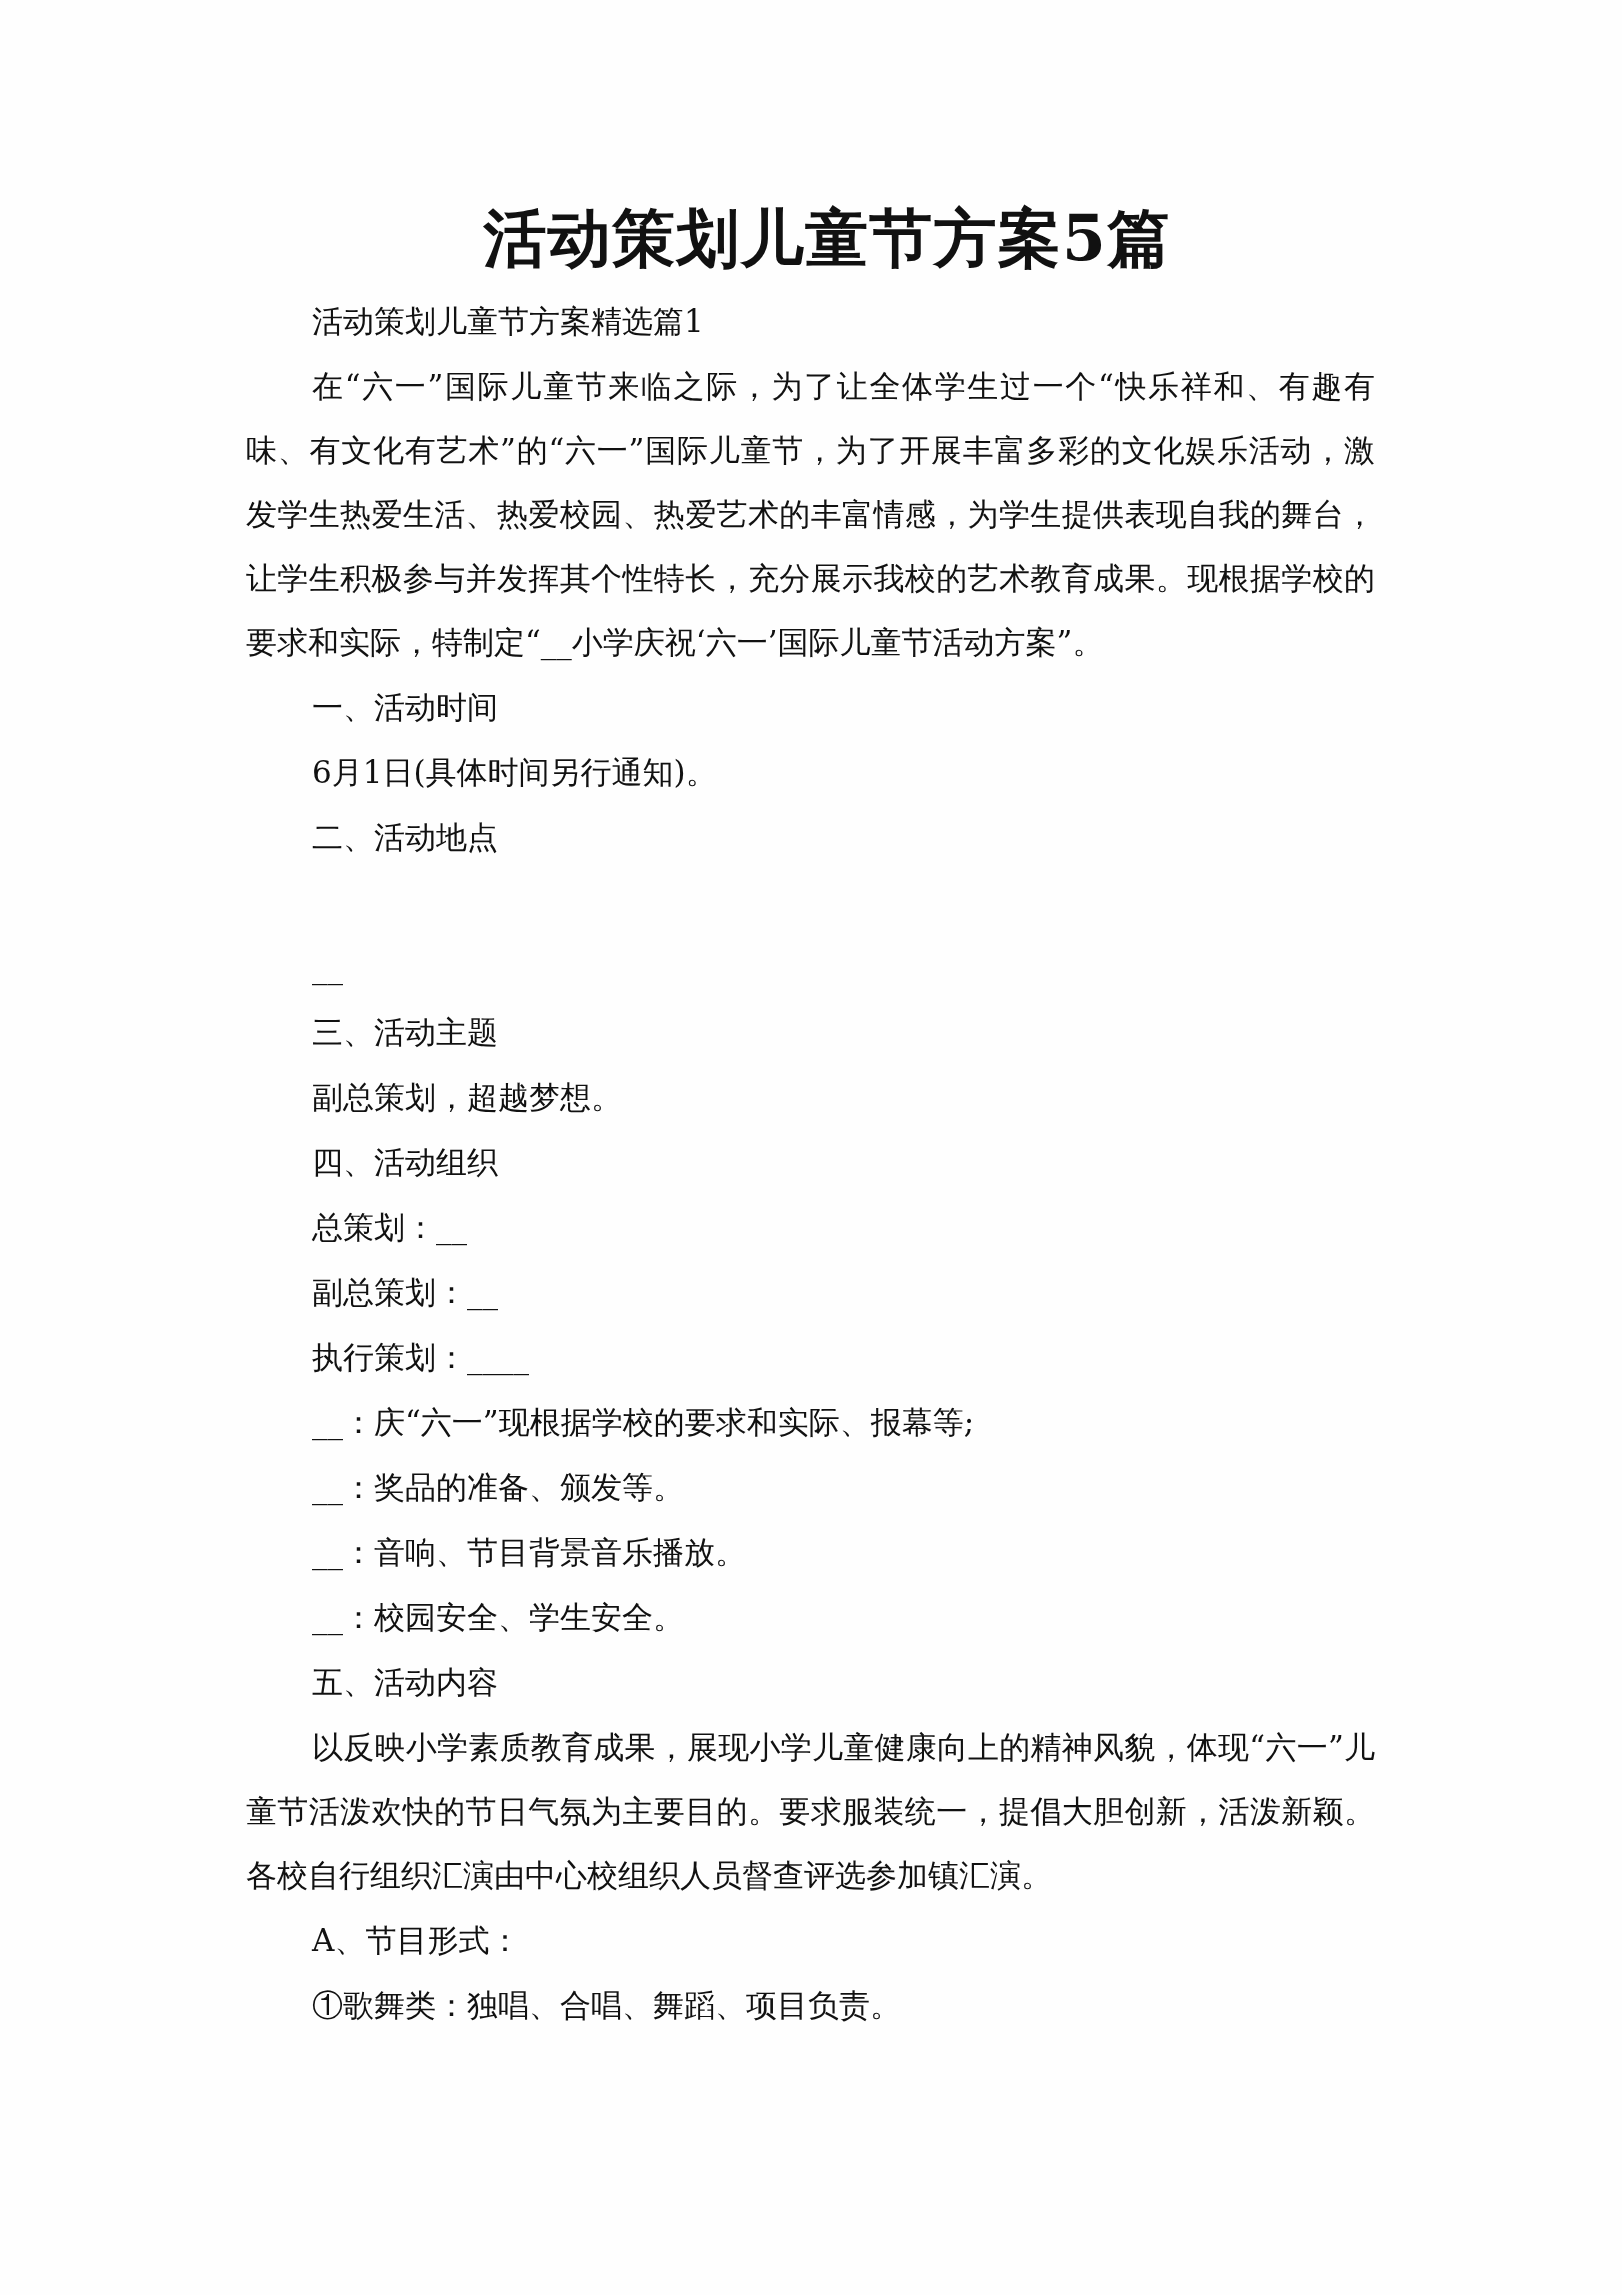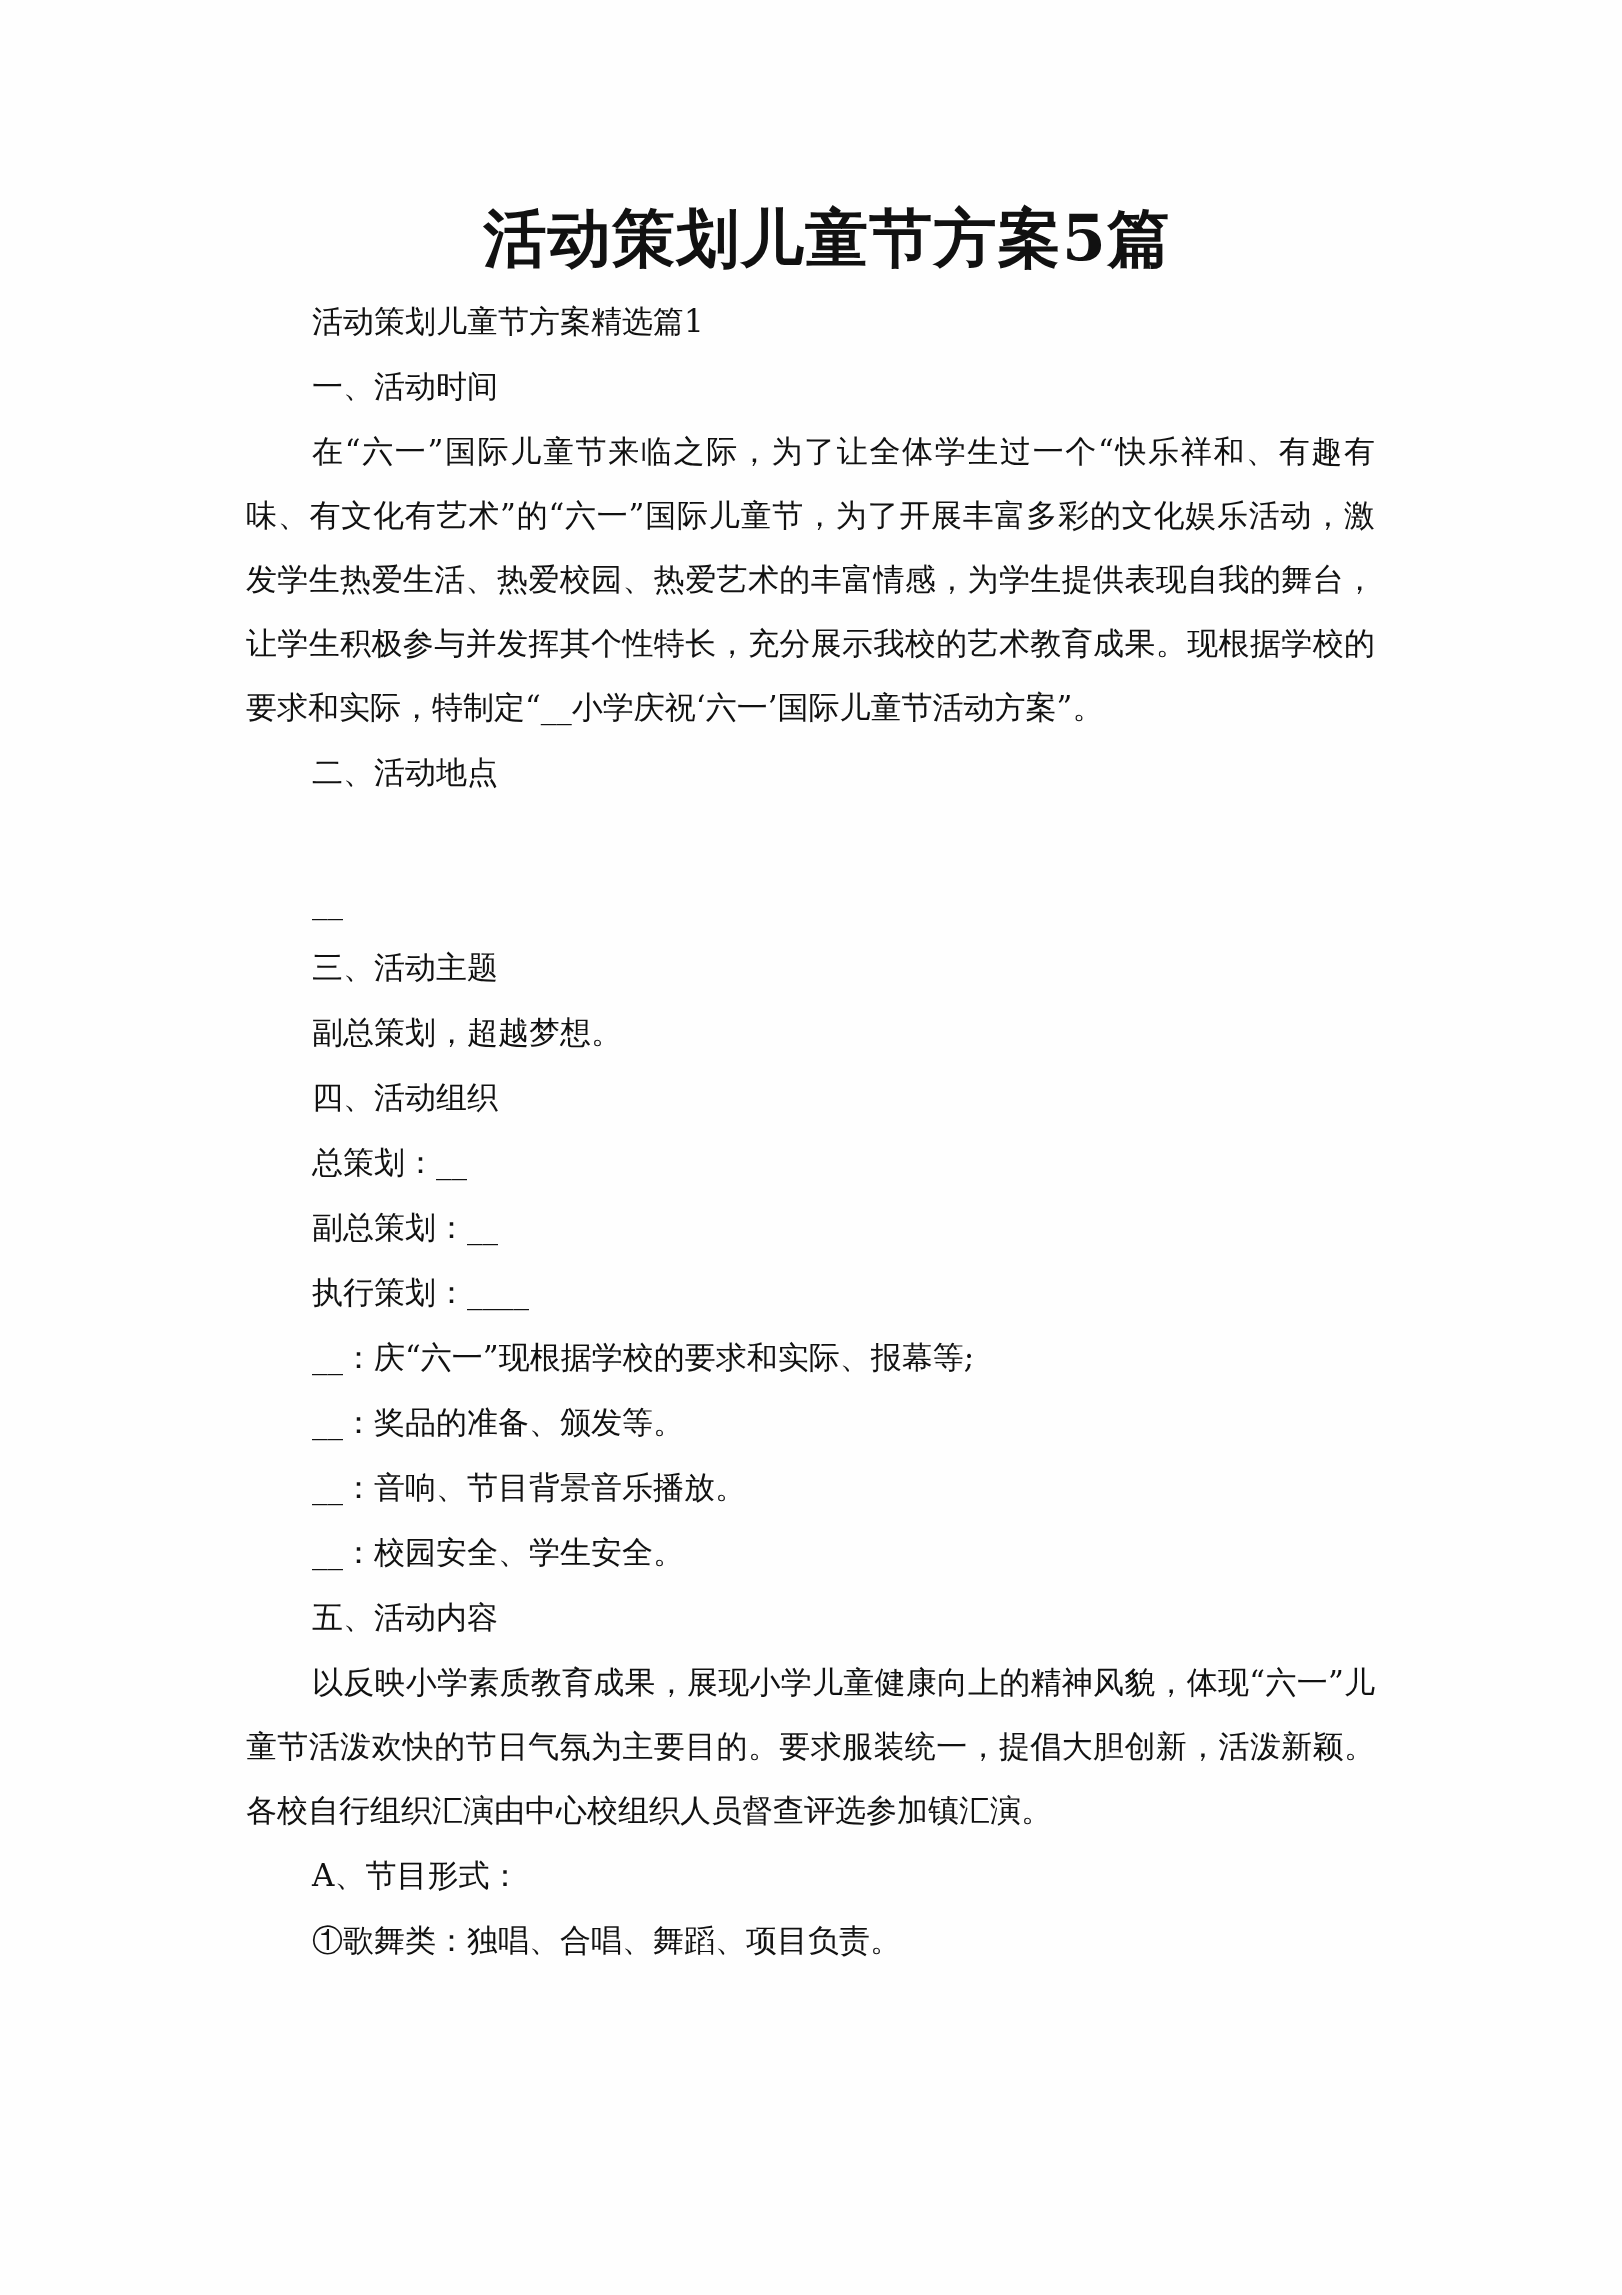--- a/index.html
+++ b/index.html
@@ -19,22 +19,23 @@
   .indent { text-indent:66px; }
   .blank-line { height:64px; }
 </style>
 </head>
 <body>
 
 <div class="title">活动策划儿童节方案5篇</div>
 
 <div class="body-text">
   <p class="p indent">活动策划儿童节方案精选篇1</p>
+  <p class="p indent">在“六一”国际儿童节来临之际，为了让全体学生过一个“快乐祥和、有趣有味、有文化有艺术”的“六一”国际儿童节，为了开展丰富多彩的文化娱乐活动，激发学生热爱生活、热爱校园、热爱艺术的丰富情感，为学生提供表现自我的舞台，让学生积极参与并发挥其个性特长，充分展示我校的艺术教育成果。现根据学校的要求和实际，特制定“__小学庆祝‘六一’国际儿童节活动方案”。</p>
   <p class="p indent">一、活动时间</p>
-  <p class="p indent">在“六一”国际儿童节来临之际，为了让全体学生过一个“快乐祥和、有趣有味、有文化有艺术”的“六一”国际儿童节，为了开展丰富多彩的文化娱乐活动，激发学生热爱生活、热爱校园、热爱艺术的丰富情感，为学生提供表现自我的舞台，让学生积极参与并发挥其个性特长，充分展示我校的艺术教育成果。现根据学校的要求和实际，特制定“__小学庆祝‘六一’国际儿童节活动方案”。</p>
+  <p class="p indent">6月1日(具体时间另行通知)。</p>
   <p class="p indent">二、活动地点</p>
   <div class="blank-line"></div>
   <p class="p indent">__</p>
   <p class="p indent">三、活动主题</p>
   <p class="p indent">副总策划，超越梦想。</p>
   <p class="p indent">四、活动组织</p>
   <p class="p indent">总策划：__</p>
   <p class="p indent">副总策划：__</p>
   <p class="p indent">执行策划：____</p>
   <p class="p indent">__：庆“六一”现根据学校的要求和实际、报幕等;</p>

